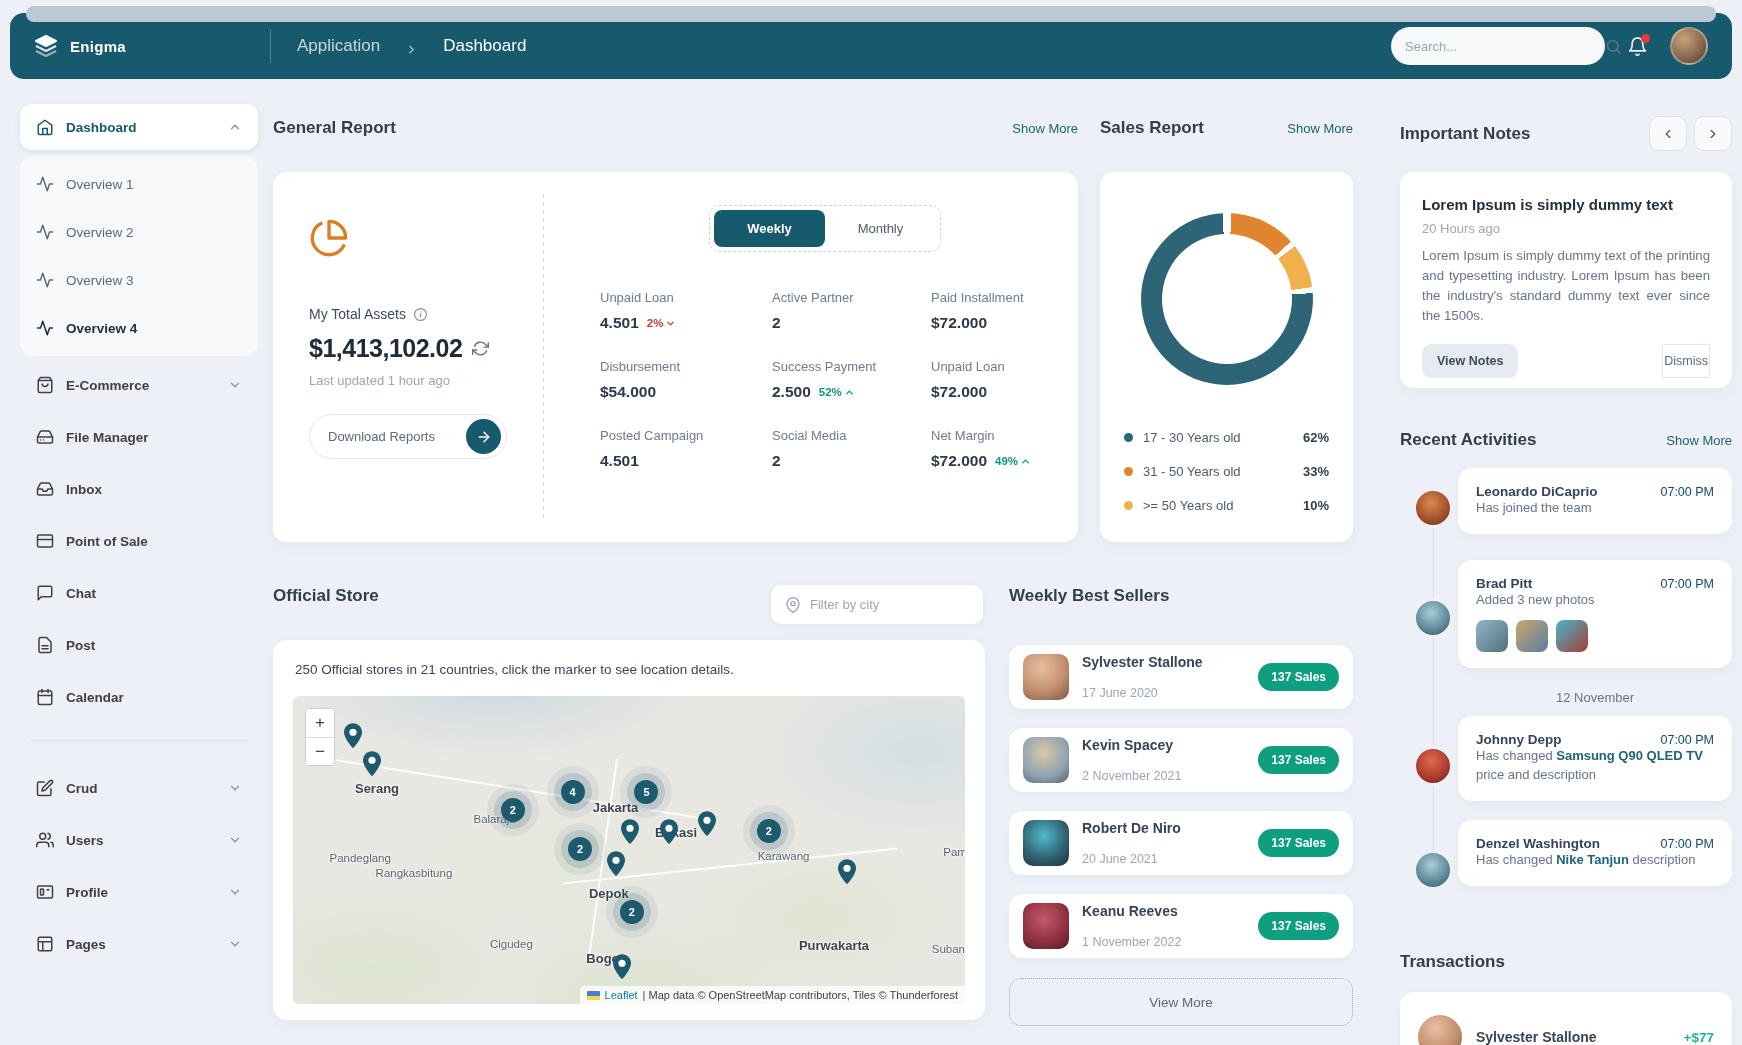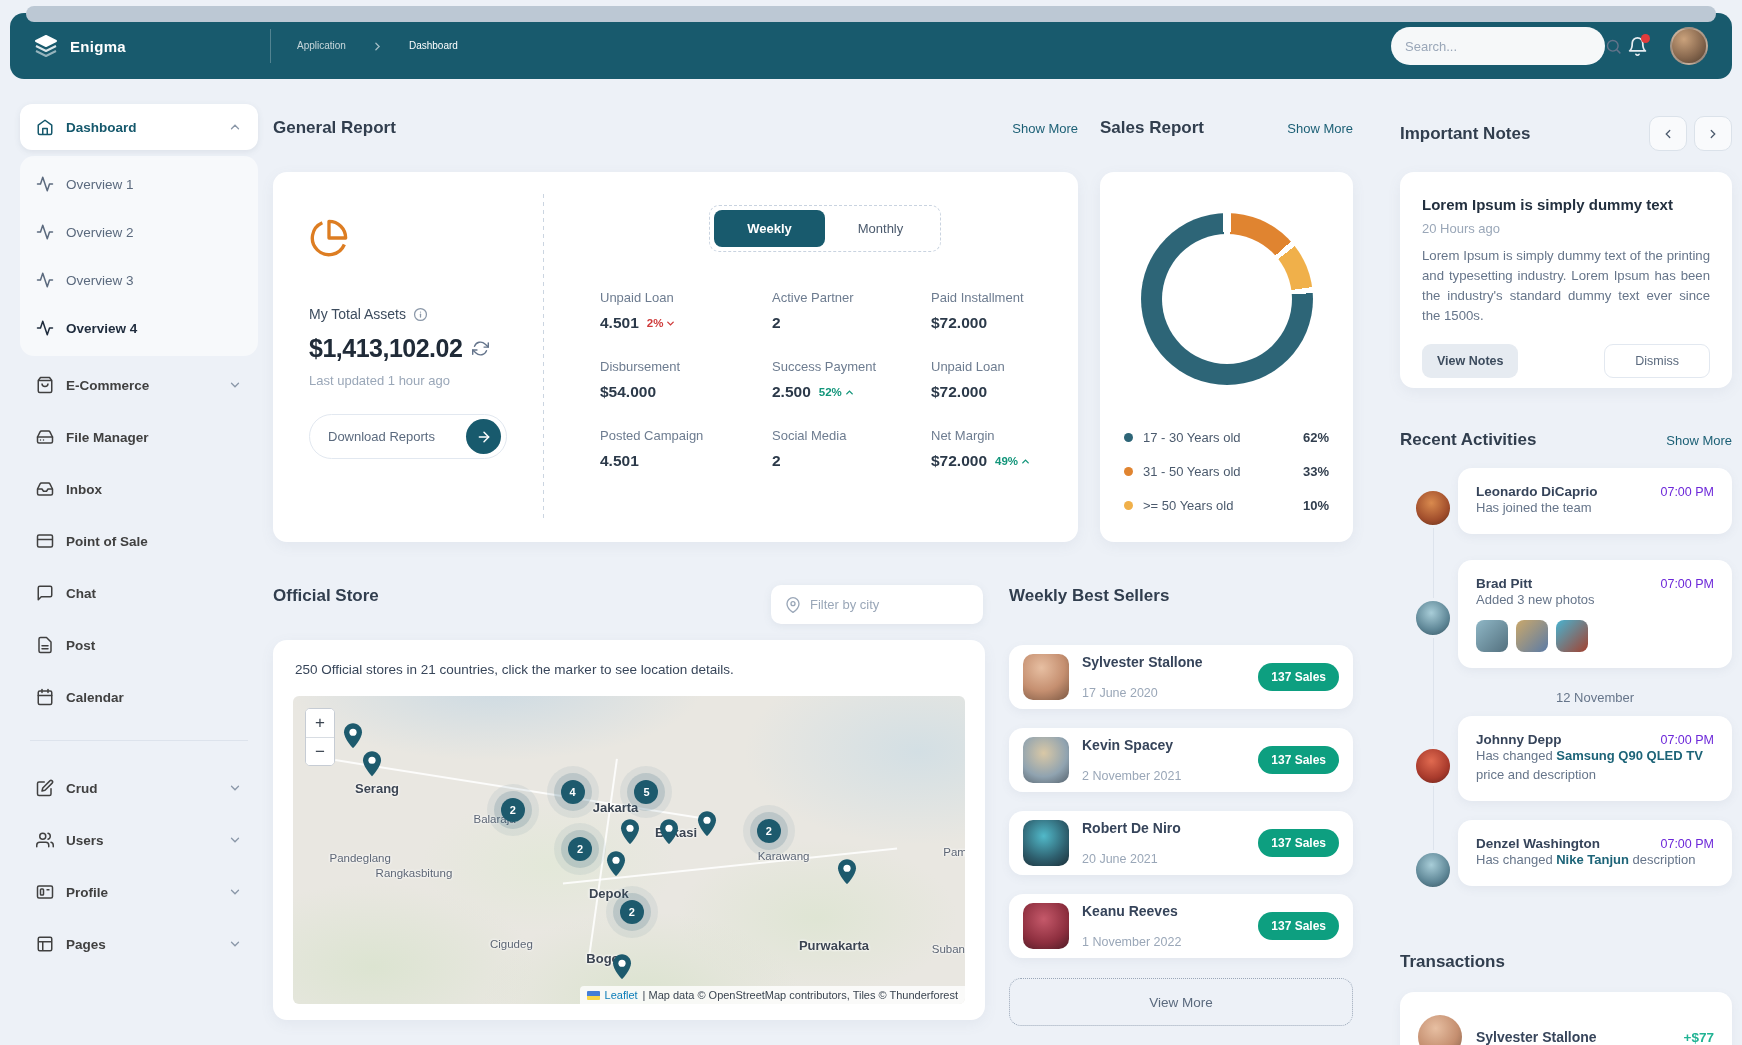--- a/index.html
+++ b/index.html
@@ -9,21 +9,21 @@
   input{outline:none;border:none;background:transparent;font-family:inherit}
 
   
   .topbar{position:absolute;left:10px;top:13px;right:10px;height:66px;background:#185a6d;
     border-radius:14px;display:flex;align-items:center;padding:0 24px;z-index:5}
   .topbar::before{content:"";position:absolute;left:16px;right:16px;top:-7px;height:16px;
     border-radius:10px;background:#bcc8d4;z-index:-1}
   .brand{display:flex;align-items:center;gap:12px;width:236px}
   .brand-name{color:#fff;font-size:15px;font-weight:bold;letter-spacing:.3px}
   .nav-divider{width:1px;height:34px;background:rgba(255,255,255,.25);margin-right:26px}
-  .crumbs{display:flex;align-items:flex-start;gap:25px;font-size:10px}
+  .crumbs{display:flex;align-items:flex-end;gap:25px;font-size:17px}
   .crumb-a{color:rgba(255,255,255,.75)}
   .crumb-b{color:#fff}
   .top-right{margin-left:auto;display:flex;align-items:center;gap:22px}
   .search-pill{width:214px;height:38px;background:rgba(255,255,255,.96);border-radius:19px;
     display:flex;align-items:center;padding:0 14px;gap:24px}
   .search-pill input{flex:1;font-size:13px;color:#334155}
   .search-pill input::placeholder{color:#9aa7b8}
   .bell-wrap{position:relative;color:#e7eef2}
   .bell-dot{position:absolute;right:-2px;top:-2px;width:9px;height:9px;border-radius:50%;background:#e23b3b}
   .avatar{width:38px;height:38px;border-radius:50%;border:2px solid rgba(255,255,255,.35);
@@ -132,29 +132,29 @@
 
   
   .nav-btn{width:38px;height:35px;border:1px solid #dbe2ea;border-radius:10px;background:rgba(255,255,255,.65);
     display:flex;align-items:center;justify-content:center;color:#4b5a6d}
   .note-card{padding:24px 22px}
   .note-title{font-size:15px;font-weight:bold;color:#23303f}
   .note-time{font-size:13px;color:#9aa7b8;margin-top:8px}
   .note-body{font-size:13.2px;color:#66758a;line-height:1.52;margin-top:10px;text-align:justify}
   .note-btns{display:flex;justify-content:space-between;margin-top:18px}
   .btn-light{background:#e6ebf1;border:none;border-radius:9px;padding:9px 15px;font-size:12.5px;font-weight:600;color:#3d4c5e}
-  .btn-ghost{background:#fff;border:1px solid #e2e8f0;border-radius:9px;padding:9px 30px;font-size:12.5px;color:#5b6a7e}
+  .btn-ghost{background:#fff;border:1px solid #e2e8f0;border-radius:0;padding:9px 1px;font-size:12.5px;color:#5b6a7e}
 
   .timeline{position:absolute;left:1400px;top:468px;width:332px;height:480px}
   .timeline::before{content:"";position:absolute;left:33px;top:24px;bottom:70px;width:1px;background:#dde3ec}
   .ra-card{position:absolute;left:58px;width:274px;background:#fff;border-radius:14px;
     box-shadow:0 3px 10px rgba(100,116,139,.08);padding:16px 18px}
   .ra-head{display:flex;justify-content:space-between;align-items:baseline}
   .ra-name{font-size:13.5px;font-weight:600;color:#36445a}
-  .ra-time{font-size:12.5px;color:#6d28d9}
+  .ra-time{font-size:12.5px;color:#0c4a6e}
   .ra-text{font-size:13px;color:#66758a;line-height:1.45}
   .hl{color:#1d6478;font-weight:600}
   .ra-av{position:absolute;left:13px;width:40px;height:40px;border-radius:50%;border:3px solid #edf1f7}
   .av-a1{background:radial-gradient(circle at 45% 35%,#d98a4e 0%,#a14e2c 60%,#5d2c18 100%)}
   .av-a2{background:radial-gradient(circle at 45% 35%,#a8cdd8 0%,#5e8696 60%,#34505c 100%)}
   .av-a3{background:radial-gradient(circle at 45% 35%,#e06a50 0%,#a83a2c 60%,#5c1f18 100%)}
   .photo-row{display:flex;gap:8px;margin-top:10px}
   .photo{width:32px;height:32px;border-radius:8px}
   .ph1{background:linear-gradient(135deg,#8fb7c6,#53707e)}
   .ph2{background:linear-gradient(135deg,#caa86b,#5b7ba6)}

